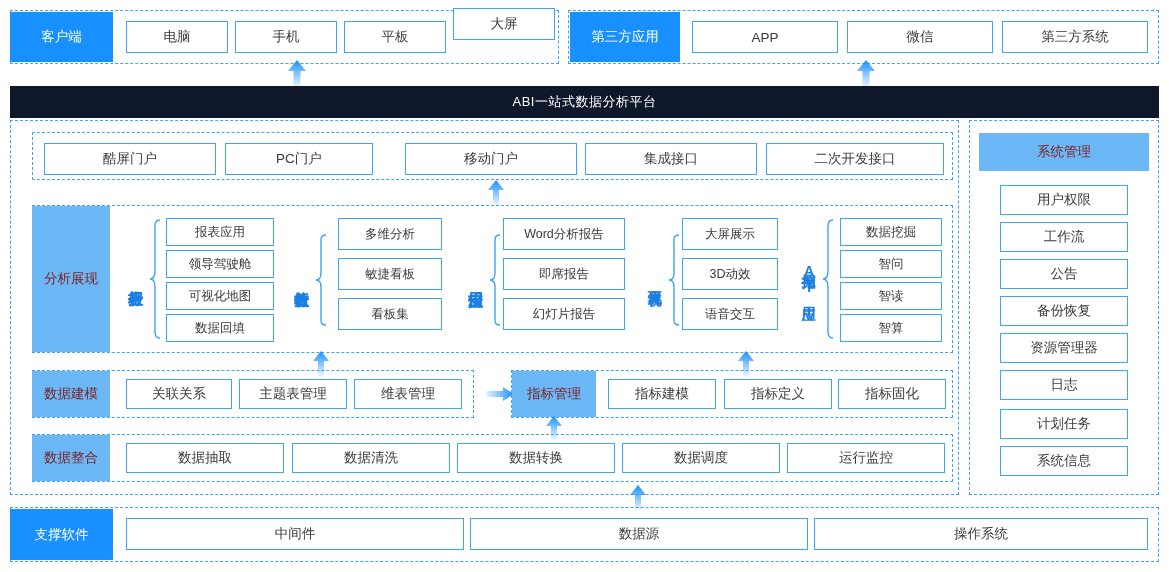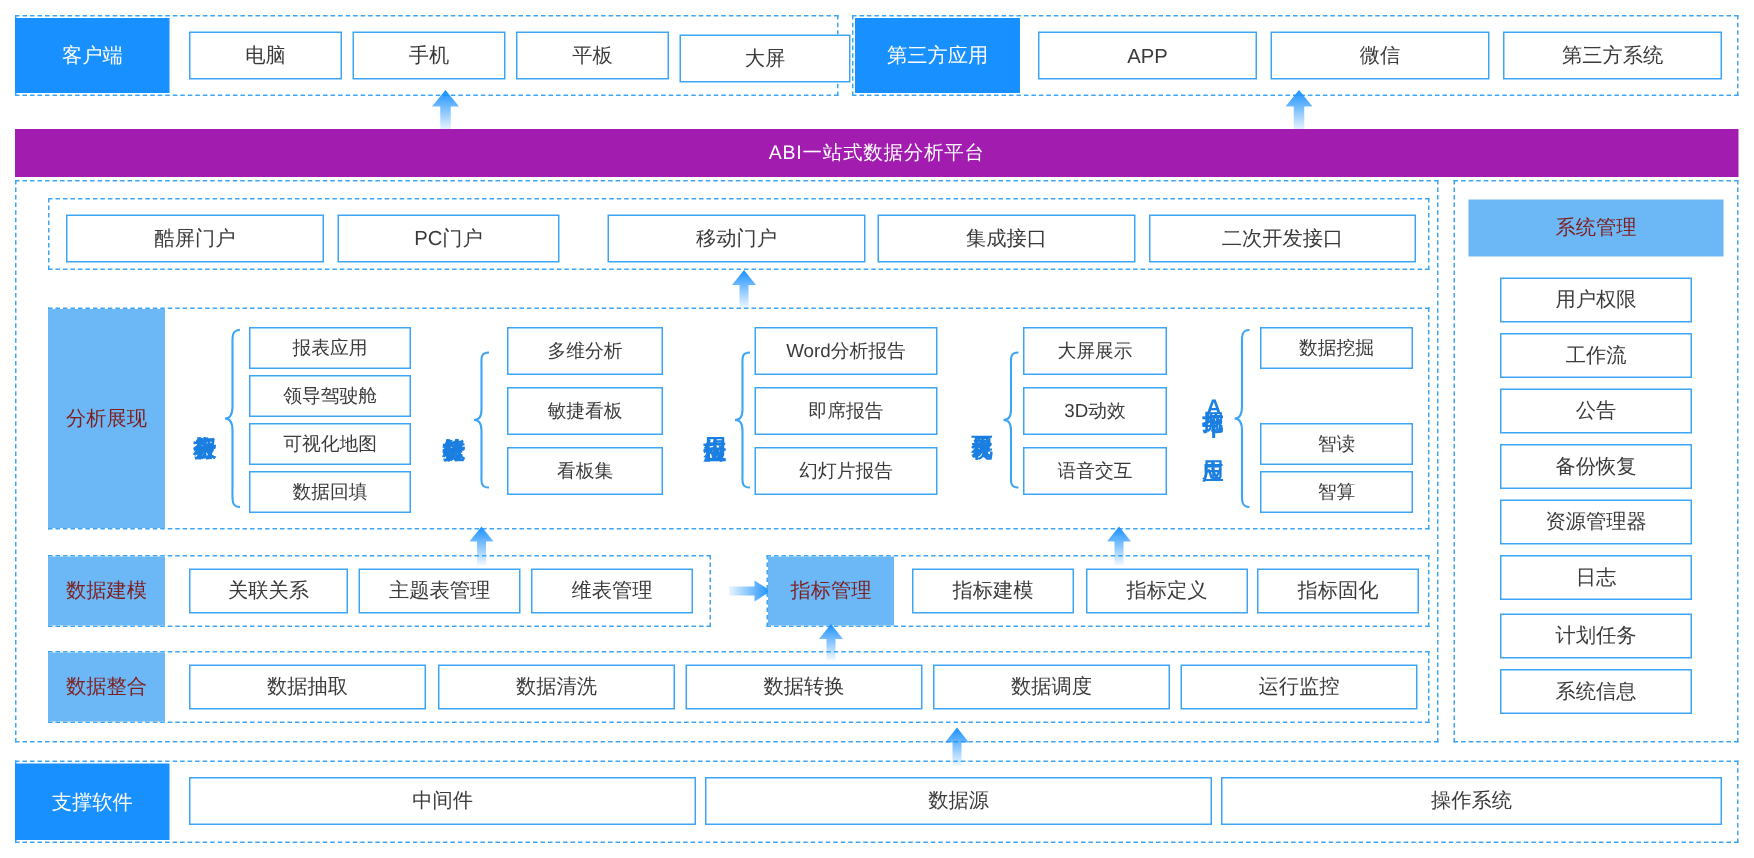--- a/index.html
+++ b/index.html
@@ -14,21 +14,21 @@
   .canvas { position:absolute; left:0; top:0; width:1169px; height:572px; }
 
   
   .dashed-zone{
     position:absolute;
     border:1px dashed #3da5f4;
     background:transparent;
   }
   .solid-band{
     position:absolute;
-    background:#a21caf;
+    background:#0f172a;
     display:flex; align-items:center;
   }
   .band-title{
     color:#fff; font-size:13px; letter-spacing:.5px;
     width:100%; text-align:center;
   }
   .label-dark{
     position:absolute;
     background:#1890ff;
     color:#fff;
@@ -82,21 +82,21 @@
 </head>
 <body>
 
 <div class="canvas">
 
   <div class="dashed-zone" style="left:10px;top:10px;width:549px;height:54px;"></div>
   <div class="label-dark" style="left:10px;top:12px;width:103px;height:50px;">客户端</div>
   <div class="cell" style="left:126px;top:21px;width:102px;height:32px;">电脑</div>
   <div class="cell" style="left:235px;top:21px;width:102px;height:32px;">手机</div>
   <div class="cell" style="left:344px;top:21px;width:102px;height:32px;">平板</div>
-  <div class="cell" style="left:453px;top:23px;width:114px;height:32px;">大屏</div>
+  <div class="cell" style="left:453px;top:8px;width:102px;height:32px;">大屏</div>
 
   <div class="dashed-zone" style="left:568px;top:10px;width:591px;height:54px;"></div>
   <div class="label-dark" style="left:570px;top:12px;width:110px;height:50px;">第三方应用</div>
   <div class="cell" style="left:692px;top:21px;width:146px;height:32px;">APP</div>
   <div class="cell" style="left:847px;top:21px;width:146px;height:32px;">微信</div>
   <div class="cell" style="left:1002px;top:21px;width:146px;height:32px;">第三方系统</div>
 
   <div class="uparrow" style="left:286px;top:60px;width:22px;height:28px;">
     <svg width="22" height="28" viewBox="0 0 22 28">
       <defs>
@@ -189,20 +189,21 @@
   <div class="cell small" style="left:682px;top:258px;width:96px;height:32px;">3D动效</div>
   <div class="cell small" style="left:682px;top:298px;width:96px;height:32px;">语音交互</div>
 
   <div class="vcap" style="left:799px;top:218px;width:20px;height:122px;font-size:14px;">挖掘与AI应用</div>
   <div class="brace" style="left:822px;top:219px;width:12px;height:120px;">
     <svg width="12" height="120" viewBox="0 0 12 120" fill="none" stroke="#3da5f4" stroke-width="1.4">
       <path d="M11 1 C5 1 6 6 6 14 L6 52 C6 58 4 60 1 60 C4 60 6 62 6 68 L6 106 C6 114 5 119 11 119"></path>
     </svg>
   </div>
   <div class="cell small" style="left:840px;top:218px;width:102px;height:28px;">数据挖掘</div>
+  <div class="cell small" style="left:840px;top:250px;width:102px;height:28px;">智问</div>
   <div class="cell small" style="left:840px;top:282px;width:102px;height:28px;">智读</div>
   <div class="cell small" style="left:840px;top:314px;width:102px;height:28px;">智算</div>
 
   <div class="uparrow" style="left:311px;top:351px;width:20px;height:26px;">
     <svg width="20" height="26" viewBox="0 0 20 26">
       <defs>
           <linearGradient id="g4" x1="0" y1="1" x2="0" y2="0">
         <stop offset="0%" stop-color="#1890ff" stop-opacity="0.05"></stop>
         <stop offset="100%" stop-color="#1890ff" stop-opacity="1"></stop>
       </linearGradient>

